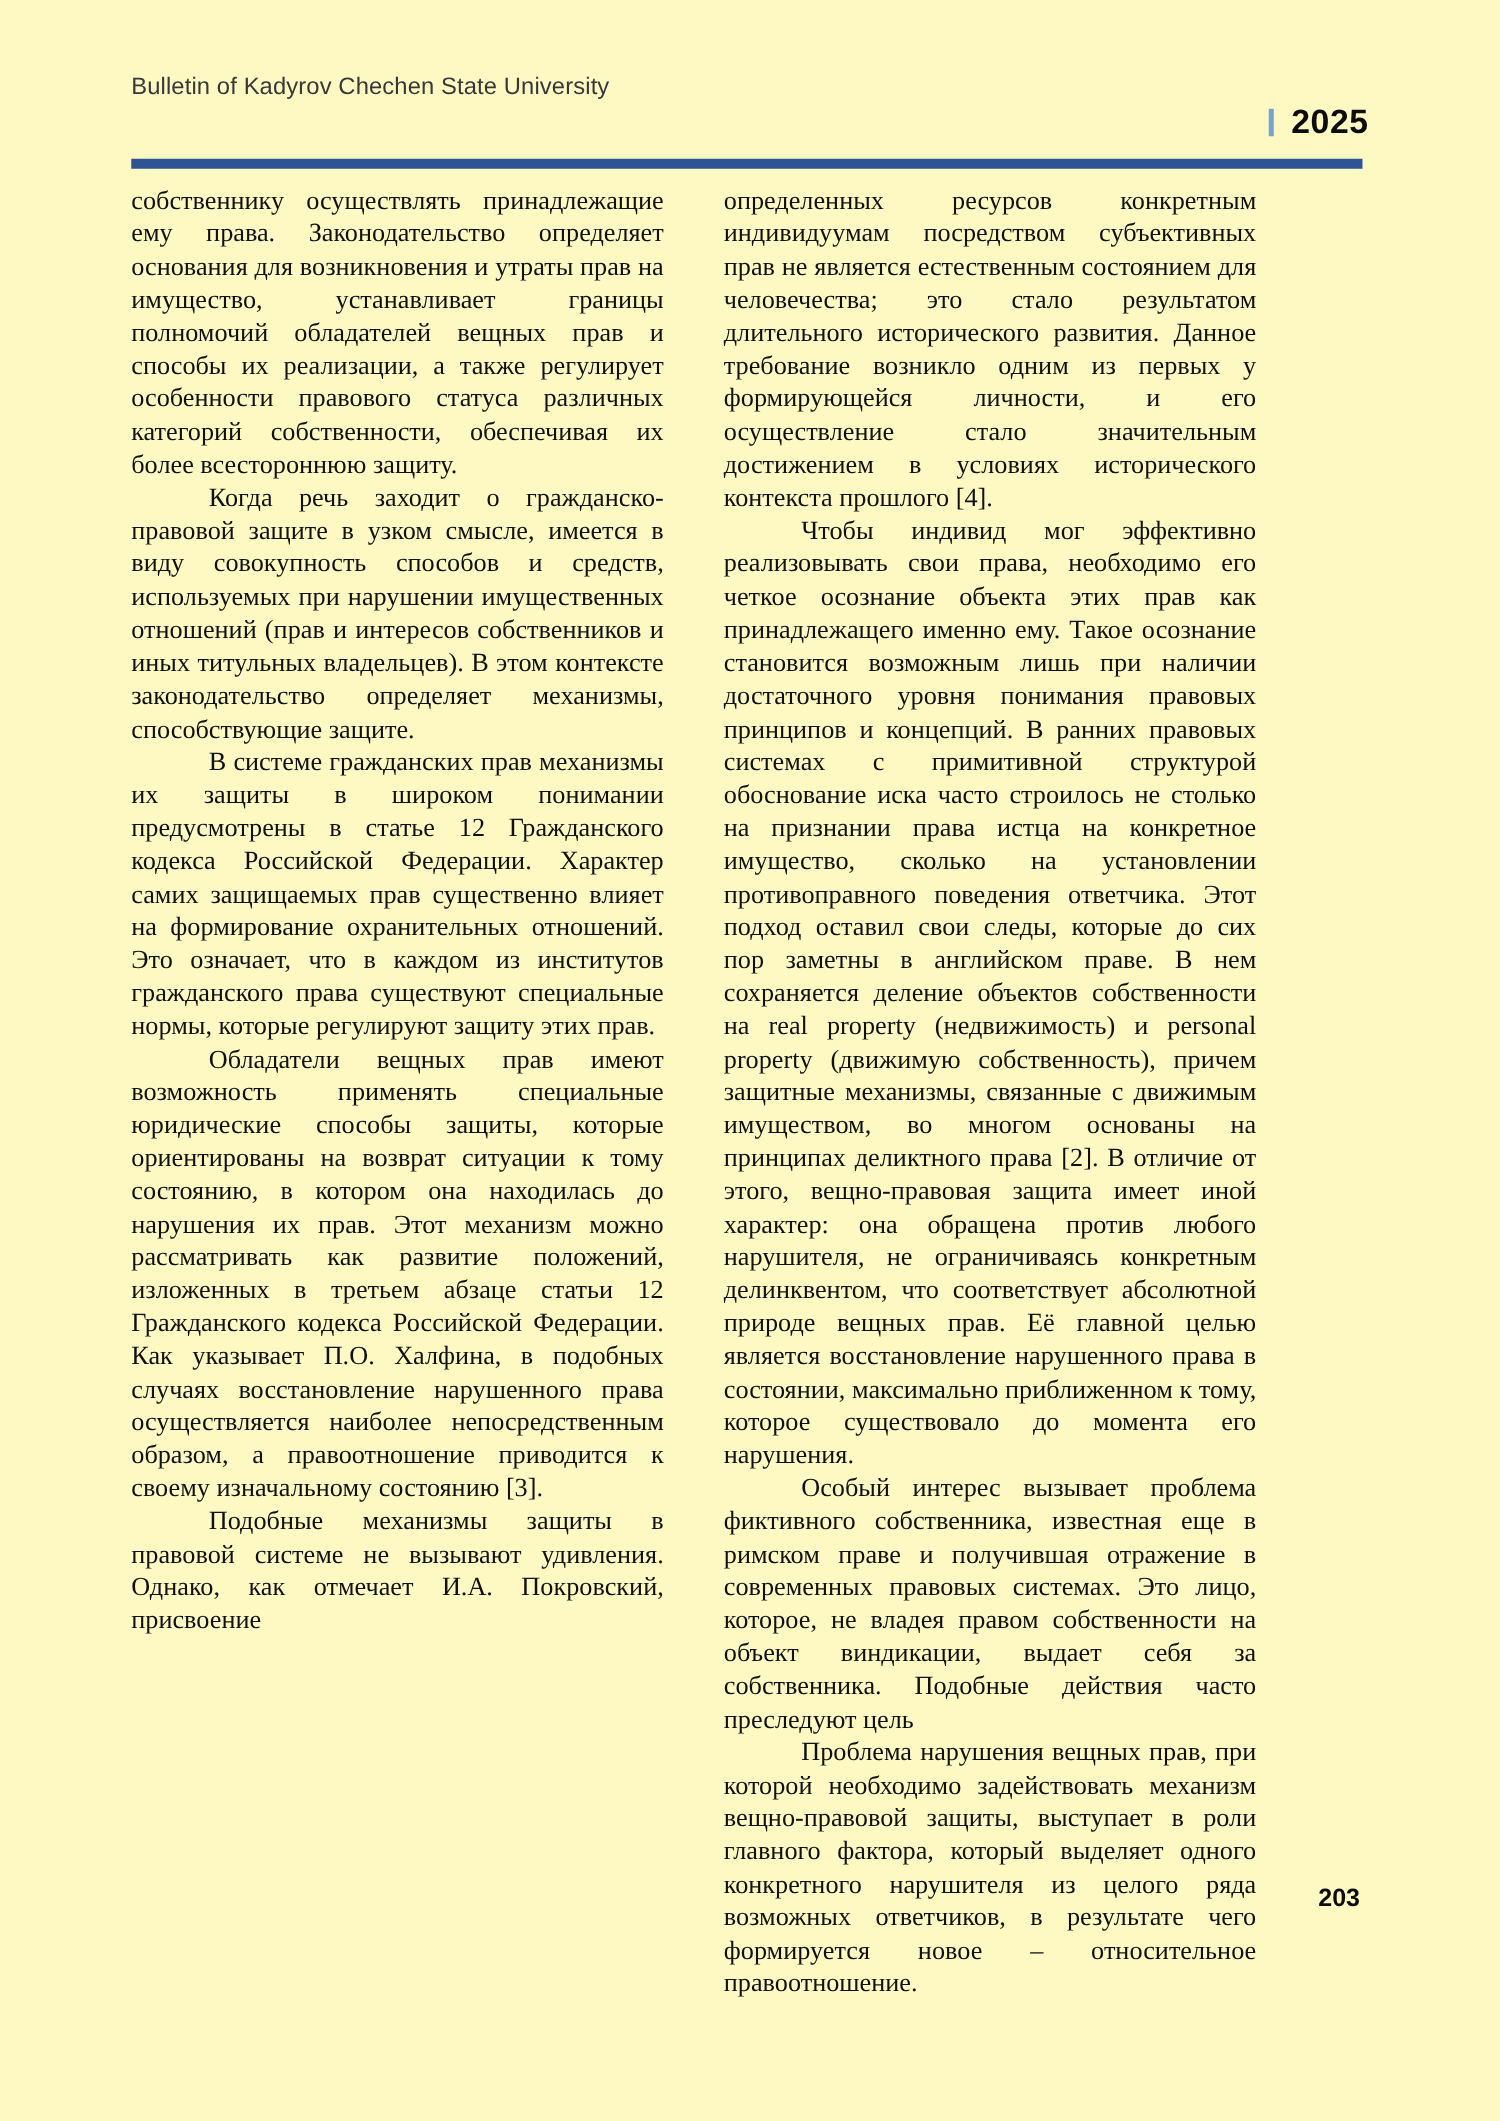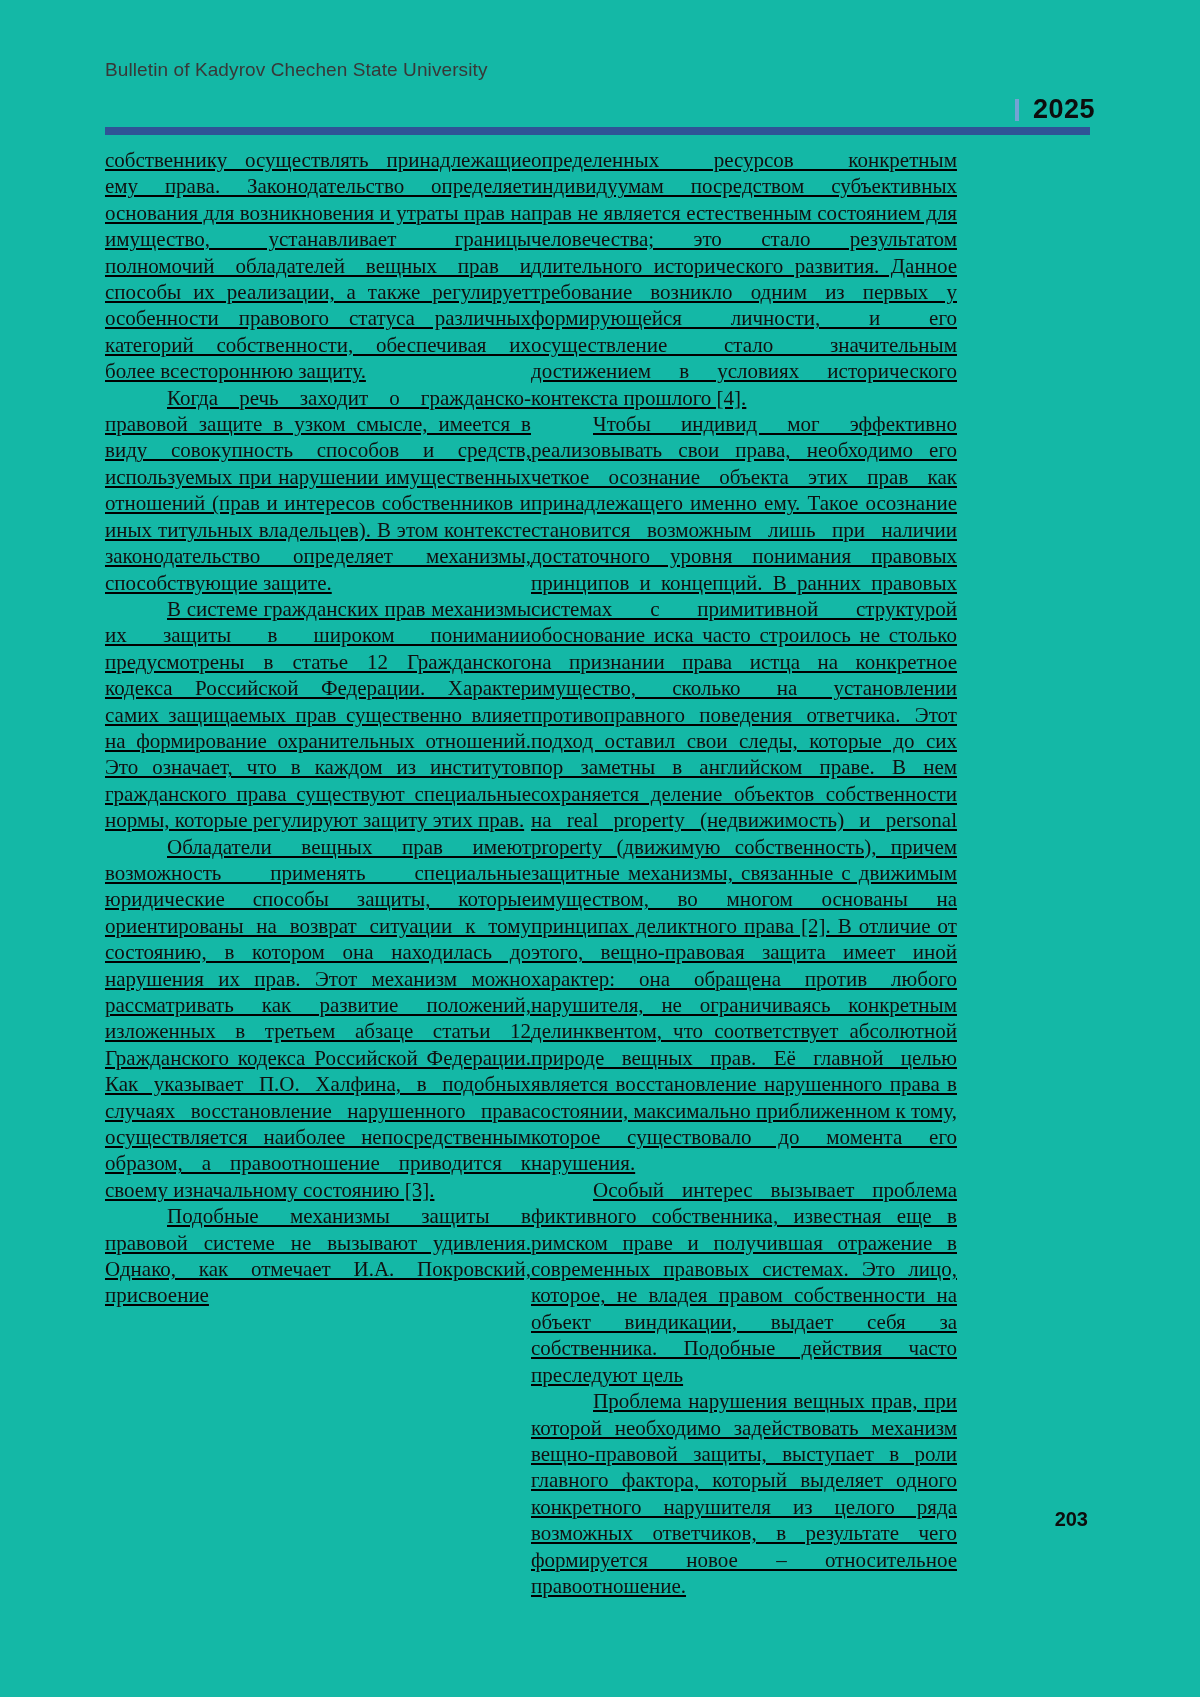--- a/index.html
+++ b/index.html
@@ -4,21 +4,21 @@
 <style>
   html, body {
     margin: 0;
     padding: 0;
     background: #ffffff;
   }
   .page {
     position: relative;
     width: 1200px;
     height: 1697px;
-    background: #14b8a6;
+    background: #fef9c3;
     overflow: hidden;
     font-family: "Liberation Serif", serif;
   }
   .header {
     position: absolute;
     left: 105px;
     top: 58px;
     width: 990px;
     display: flex;
     justify-content: space-between;
@@ -39,21 +39,21 @@
     font-family: "Liberation Sans", sans-serif;
     font-style: italic;
     font-size: 17px;
     line-height: 22px;
     color: #383838;
     margin-top: 5px;
   }
   .year-block {
     display: flex;
     align-items: center;
-    margin-top: 36px;
+    margin-top: 24px;
   }
   .year-bar {
     width: 4px;
     height: 22px;
     margin-right: 14px;
   }
   .year-label {
     font-family: "Liberation Sans", sans-serif;
     font-weight: bold;
     font-size: 27px;
@@ -66,21 +66,21 @@
     top: 127px;
     width: 985px;
     height: 8px;
   }
   .columns {
     position: absolute;
     left: 105px;
     top: 147px;
     width: 900px;
     display: flex;
-    text-decoration: underline;
+    column-gap: 48px;
   }
   .col {
     width: 426px;
     font-size: 21px;
     line-height: 26.4px;
     color: #101010;
     text-align: justify;
   }
   .col p {
     margin: 0;

